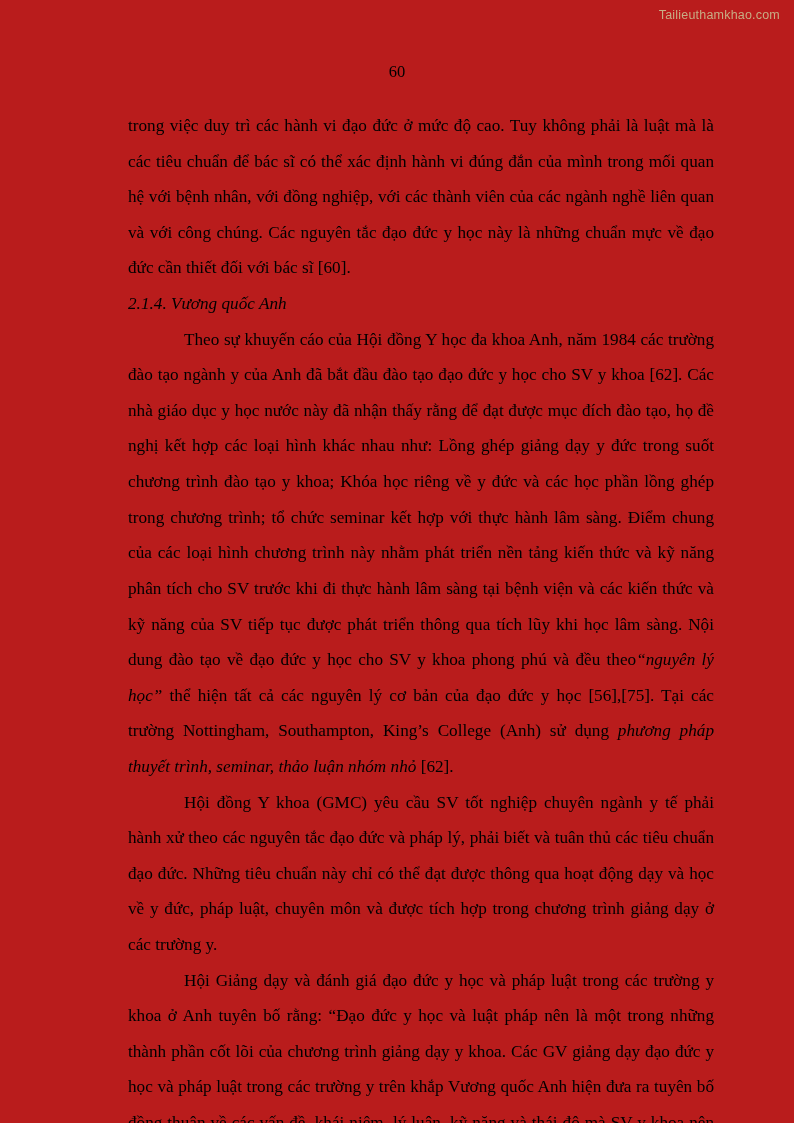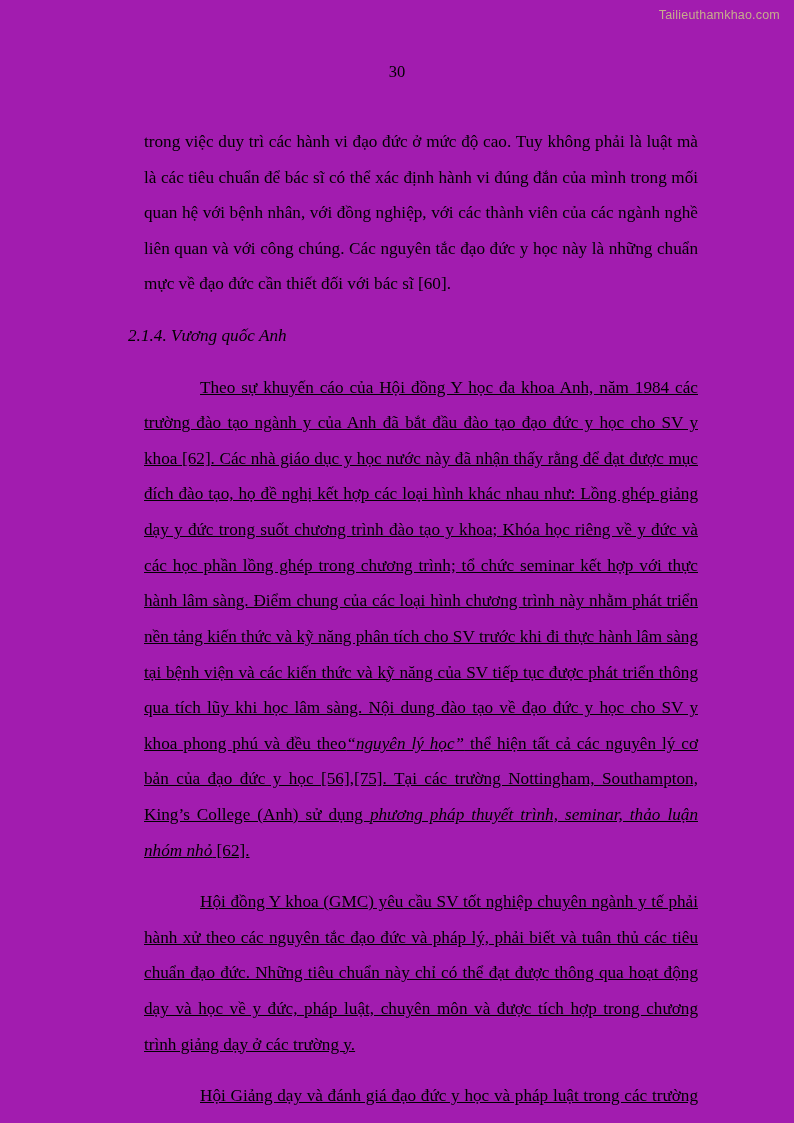--- a/index.html
+++ b/index.html
@@ -7,21 +7,21 @@
     padding: 0;
     background: #d8d8d8;
   }
   body {
     font-family: "Liberation Serif", serif;
   }
   .page {
     position: relative;
     width: 794px;
     height: 1123px;
-    background: #a21caf;
+    background: #b91c1c;
     margin: 0 auto;
     overflow: hidden;
   }
   .watermark {
     position: absolute;
     top: 8px;
     right: 14px;
     font-family: "Liberation Sans", sans-serif;
     font-size: 12.5px;
     color: #c9b48a;
@@ -37,31 +37,30 @@
     font-size: 16.5px;
     color: #000;
   }
   .content {
     position: absolute;
     left: 128px;
     top: 108px;
     width: 586px;
   }
   p {
-    margin: 16px;
+    margin: 0;
     font-size: 17.2px;
     line-height: 2.07;
     text-align: justify;
     text-justify: inter-word;
     color: #000;
     hyphens: none;
   }
   p.indent {
     text-indent: 56px;
-    text-decoration: underline;
   }
   .heading {
     margin: 0;
     font-size: 17.2px;
     line-height: 2.07;
     font-weight: normal;
     font-style: italic;
     color: #000;
     text-align: left;
   }
@@ -69,21 +68,21 @@
     font-style: italic;
   }
 </style>
 </head>
 <body>
 
 <div class="page">
 
   <div class="watermark">Tailieuthamkhao.com</div>
 
-  <div class="page-number">30</div>
+  <div class="page-number">60</div>
 
   <div class="content">
 
     <p class="body">trong việc duy trì các hành vi đạo đức ở mức độ cao. Tuy không phải là luật mà là các tiêu chuẩn để bác sĩ có thể xác định hành vi đúng đắn của mình trong mối quan hệ với bệnh nhân, với đồng nghiệp, với các thành viên của các ngành nghề liên quan và với công chúng. Các nguyên tắc đạo đức y học này là những chuẩn mực về đạo đức cần thiết đối với bác sĩ [60].</p>
 
     <div class="heading">2.1.4. Vương quốc Anh</div>
 
     <p class="indent" id="para-rich-1"><span>Theo sự khuyến cáo của Hội đồng Y học đa khoa Anh, năm 1984 các trường đào tạo ngành y của Anh đã bắt đầu đào tạo đạo đức y học cho SV y khoa [62]. Các nhà giáo dục y học nước này đã nhận thấy rằng để đạt được mục đích đào tạo, họ đề nghị kết hợp các loại hình khác nhau như: Lồng ghép giảng dạy y đức trong suốt chương trình đào tạo y khoa; Khóa học riêng về y đức và các học phần lồng ghép trong chương trình; tổ chức seminar kết hợp với thực hành lâm sàng. Điểm chung của các loại hình chương trình này nhằm phát triển nền tảng kiến thức và kỹ năng phân tích cho SV trước khi đi thực hành lâm sàng tại bệnh viện và các kiến thức và kỹ năng của SV tiếp tục được phát triển thông qua tích lũy khi học lâm sàng. Nội dung đào tạo về đạo đức y học cho SV y khoa phong phú và đều theo</span><span class="it">“nguyên lý học”</span><span> thể hiện tất cả các nguyên lý cơ bản của đạo đức y học [56],[75]. Tại các trường Nottingham, Southampton, King’s College (Anh) sử dụng </span><span class="it">phương pháp thuyết trình, seminar, thảo luận nhóm nhỏ</span><span> [62].</span></p>
 
     <p class="indent">Hội đồng Y khoa (GMC) yêu cầu SV tốt nghiệp chuyên ngành y tế phải hành xử theo các nguyên tắc đạo đức và pháp lý, phải biết và tuân thủ các tiêu chuẩn đạo đức. Những tiêu chuẩn này chỉ có thể đạt được thông qua hoạt động dạy và học về y đức, pháp luật, chuyên môn và được tích hợp trong chương trình giảng dạy ở các trường y.</p>

